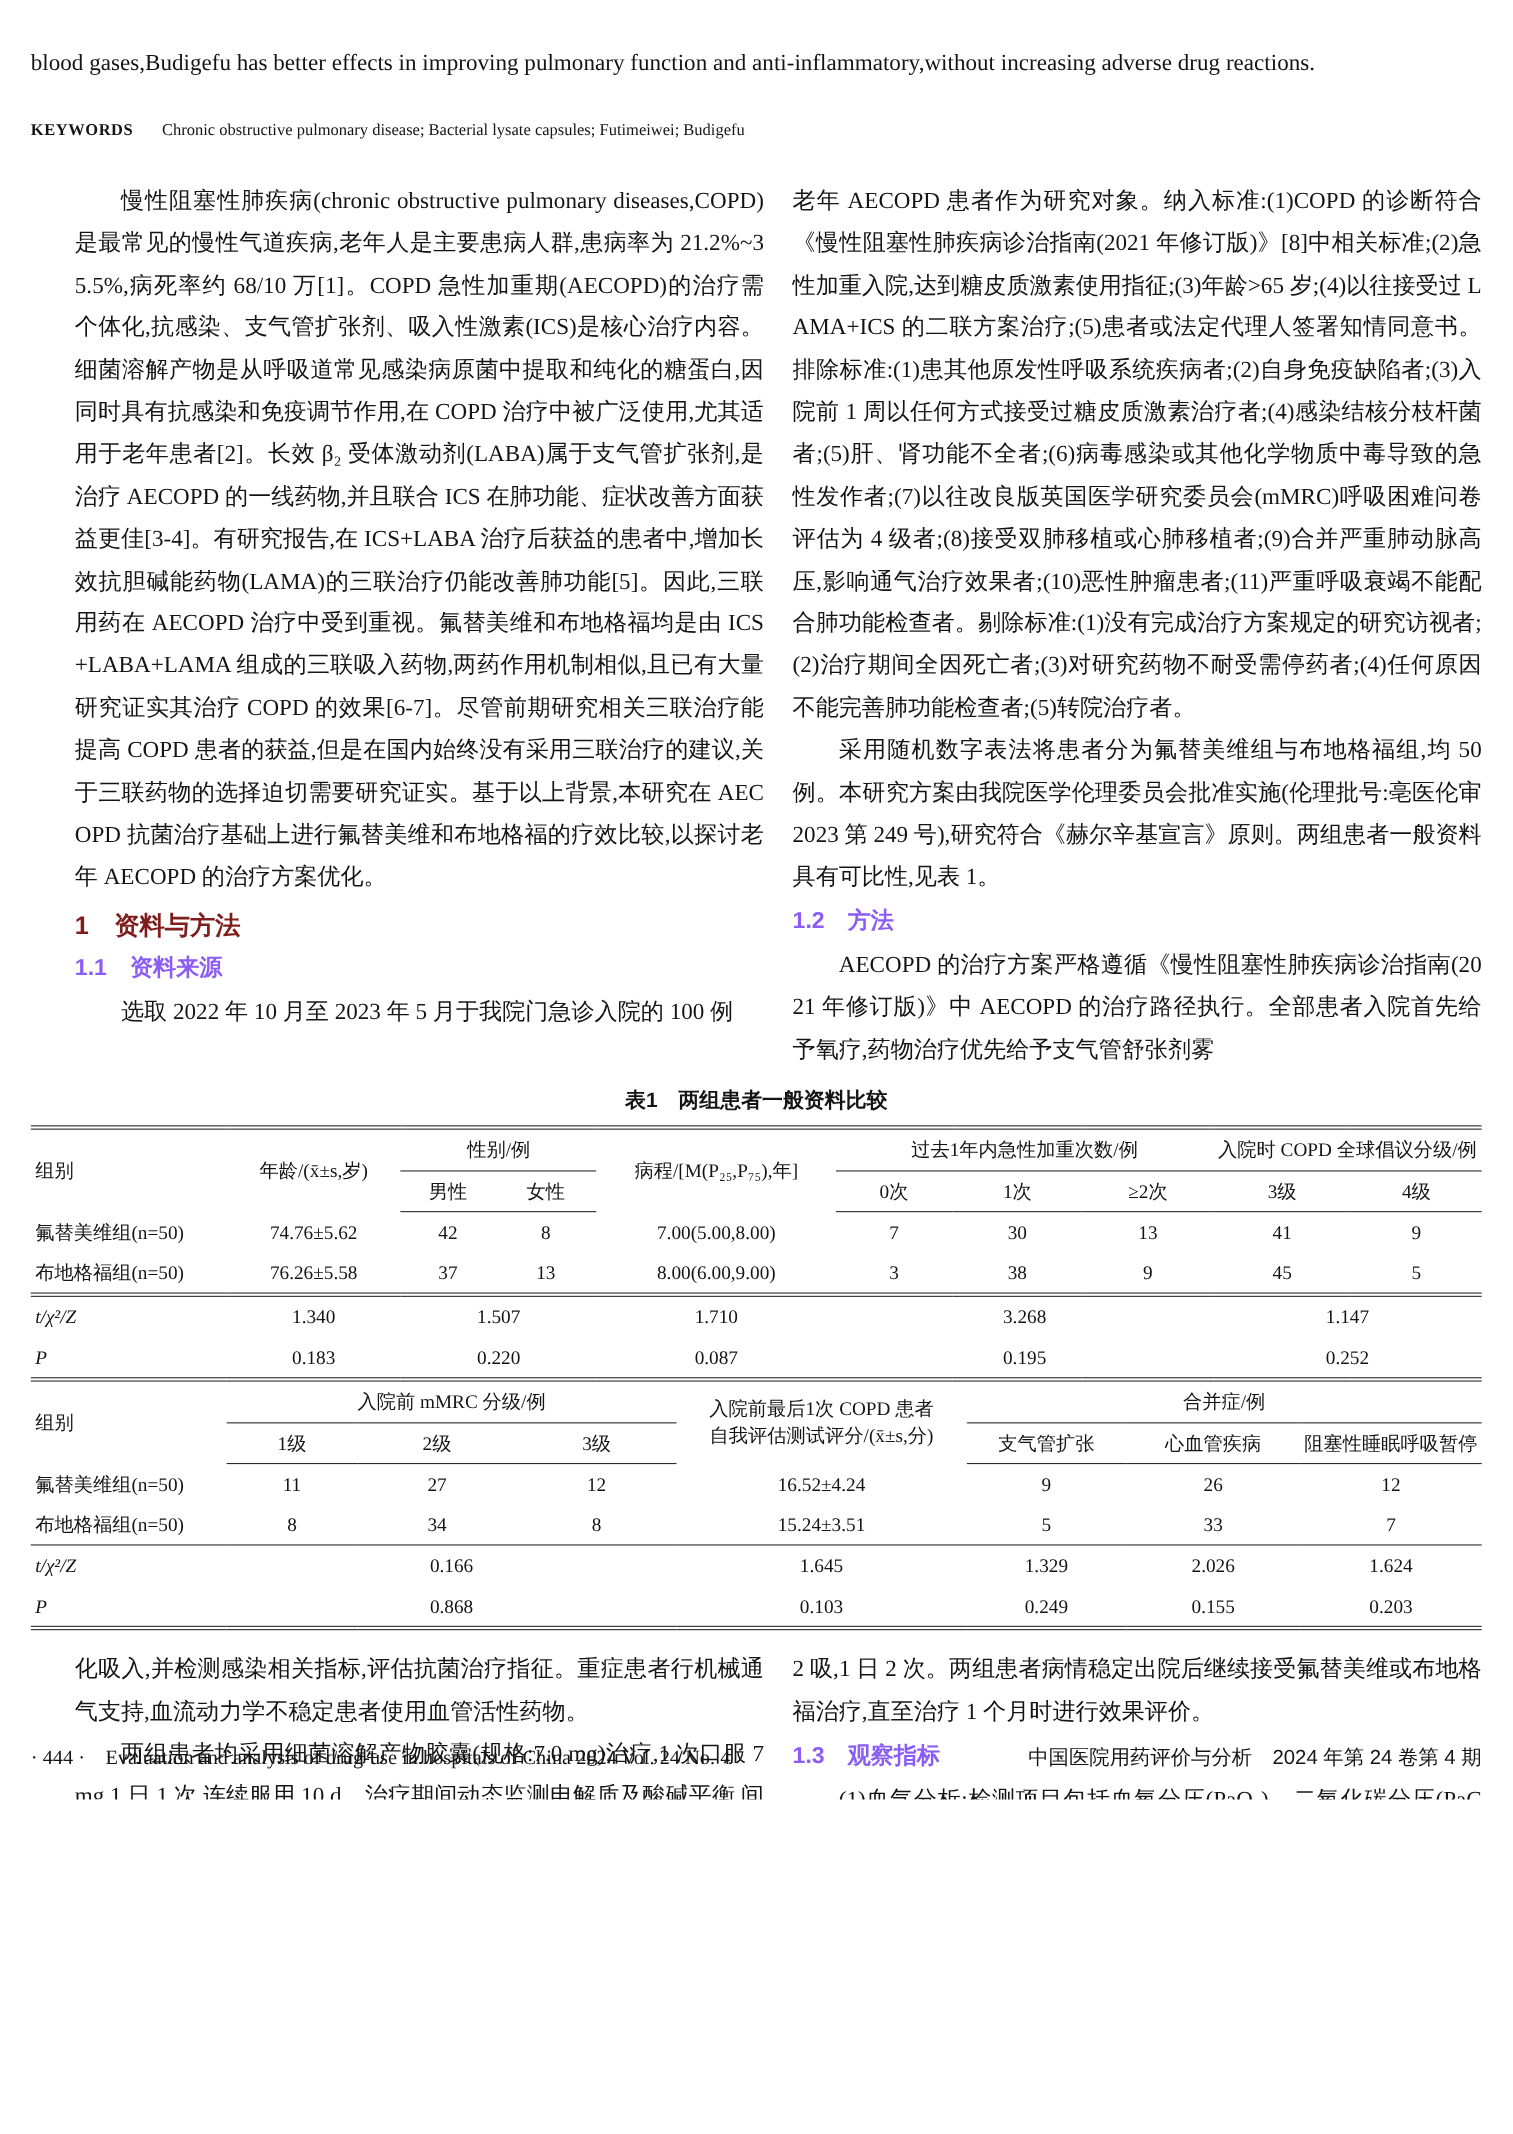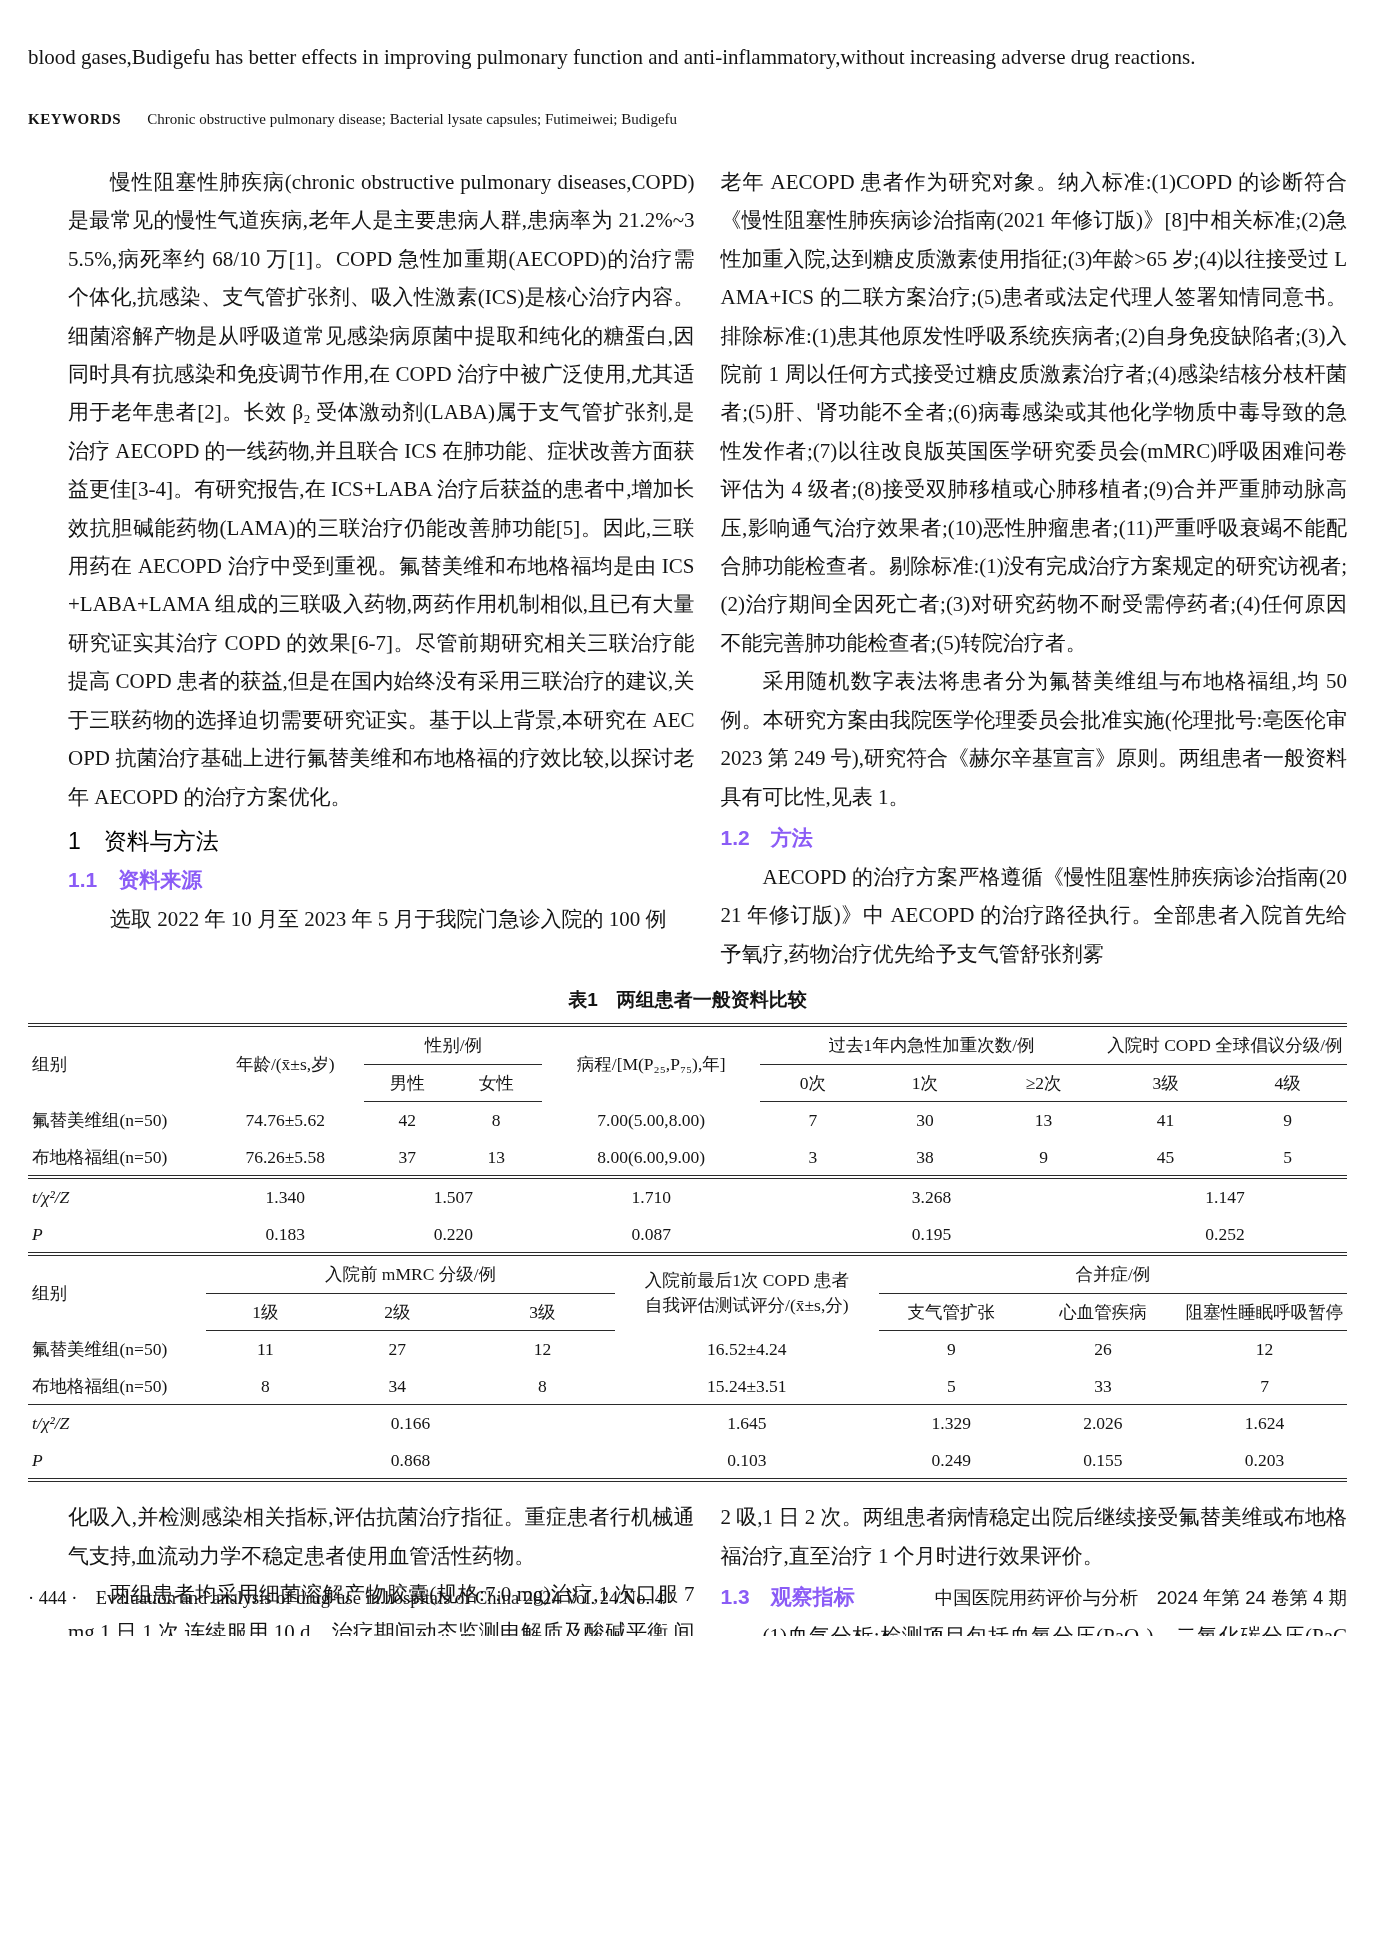--- a/index.html
+++ b/index.html
@@ -13,21 +13,21 @@
   .abstract-tail{font-size:21px;line-height:41px;text-align:justify;}
   .kw-line{font-size:15px;line-height:40px;margin-top:2px;}
   .kw-label{font-weight:bold;margin-right:26px;letter-spacing:.5px;}
   
   .cols{display:flex;gap:26px;margin-top:24px;margin-left:40px;}
   .col{flex:1 1 0;min-width:0;}
   p.cn{margin:0;font-size:21px;line-height:38.4px;text-align:justify;
        text-justify:inter-ideograph;word-break:break-all;}
   p.cn.indent{text-indent:2em;}
   h3.sec{margin:8px 0 6px 0;font-size:23px;line-height:34px;
-         font-family:"Liberation Sans","DejaVu Sans",sans-serif;font-weight:normal;color:#000000;}
+         font-family:"Liberation Sans","DejaVu Sans",sans-serif;font-weight:bold;color:#7f1d1d;}
   h4.sub{margin:6px 0 4px 0;font-size:21px;line-height:32px;
          font-family:"Liberation Sans","DejaVu Sans",sans-serif;font-weight:bold;color:#8b5cf6;}
   
   .tbl-block{margin-top:14px;}
   .tbl-title{text-align:center;font-size:19px;font-weight:bold;
              font-family:"Liberation Sans","DejaVu Sans",sans-serif;margin:6px 0 10px 0;}
   table.t1{width:100%;border-collapse:collapse;font-size:17.5px;table-layout:fixed;}
   table.t1 th,table.t1 td{padding:6px 3px;text-align:center;font-weight:normal;
        line-height:1.4;vertical-align:middle;overflow:hidden;}
   table.t1 th.lft,table.t1 td.lft{text-align:left;padding-left:4px;}

